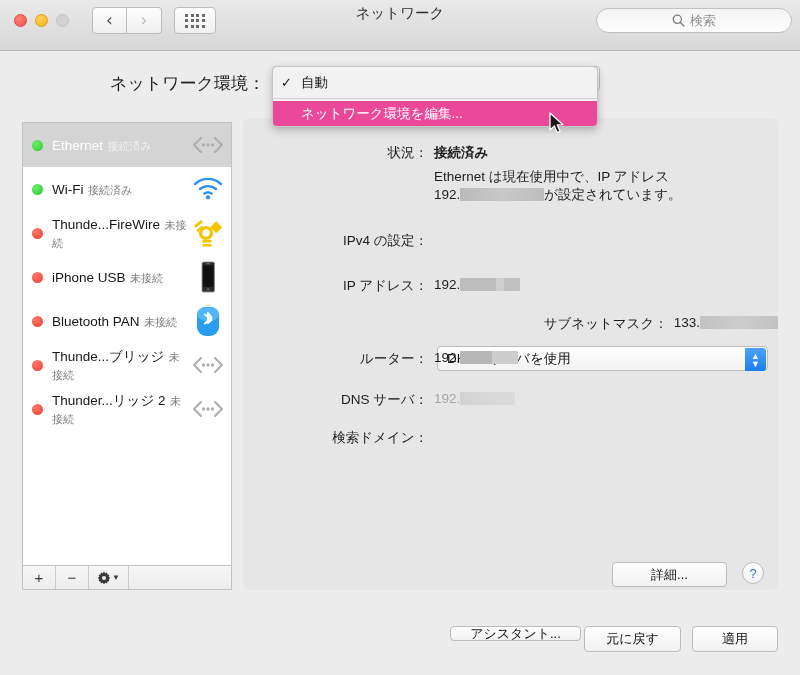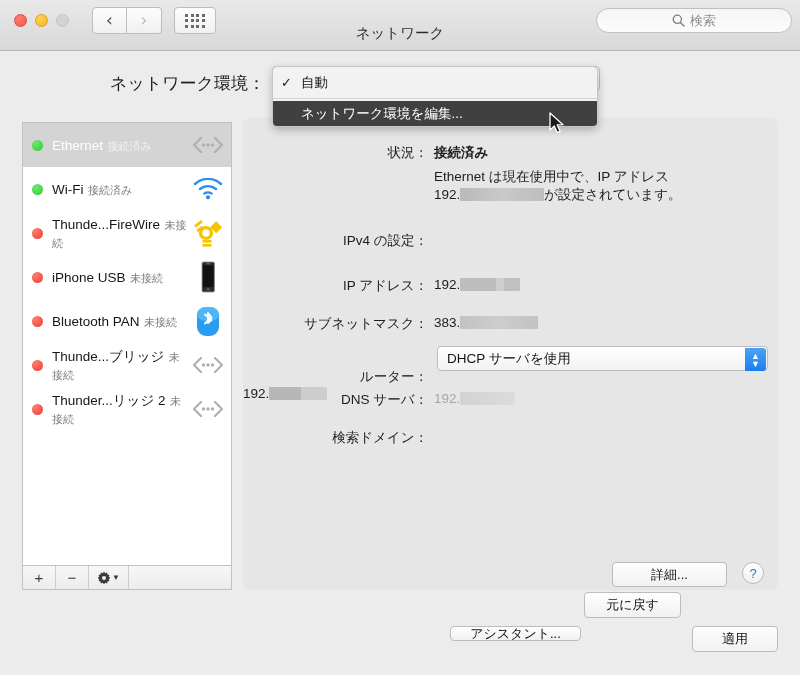--- a/index.html
+++ b/index.html
@@ -43,21 +43,21 @@
     position: absolute; left: 174px; top: 7px;
     width: 42px; height: 27px; border-radius: 4px;
     background: linear-gradient(to bottom, #fdfdfd, #f0f0f0);
     border: 1px solid #bdbdbd;
     display: flex; align-items: center; justify-content: center;
   }
   .dotgrid { display: grid; grid-template-columns: repeat(4, 3px); grid-template-rows: repeat(3, 3px); gap: 2.5px; }
   .dotgrid i { background: #6a6a6a; display: block; width: 3px; height: 3px; }
 
   #wintitle {
-    position: absolute; left: 0; top: 24px; width: 800px;
+    position: absolute; left: 0; top: 4px; width: 800px;
     text-align: center; font-size: 14.5px; color: #2c2c2c;
   }
 
   #searchfield {
     position: absolute; right: 8px; top: 8px;
     width: 196px; height: 25px; border-radius: 13px;
     background: linear-gradient(to bottom, #f5f5f5, #fcfcfc);
     border: 1px solid #c0c0c0;
     display: flex; align-items: center; justify-content: center; gap: 5px;
   }
@@ -94,21 +94,21 @@
     overflow: hidden;
     padding: 3px 0 0 0;
   }
   .menu-item {
     height: 25px; display: flex; align-items: center;
     font-size: 13.5px; color: #141414; padding-left: 8px;
     background: #f2f2f2;
   }
   .menu-check { width: 20px; font-size: 13px; color: #141414; }
   .menu-sep { height: 1px; background: #d4d4d4; margin: 3px 0 2px 0; }
-  .menu-item.sel { background: #404040; color: #ffffff; }
+  .menu-item.sel { background: #ec4899; color: #ffffff; }
   .menu-item.sel .menu-check { color: #ffffff; }
 
   #cursor { position: absolute; left: 549px; top: 112px; z-index: 60; }
 
   
   #sidebar {
     position: absolute; left: 22px; top: 122px;
     width: 210px; height: 444px;
     background: #ffffff;
     border: 1px solid #c2c2c2;
@@ -185,21 +185,21 @@
   #btn-advanced { position: absolute; left: 612px; top: 562px; width: 115px; height: 25px; }
   #btn-help {
     position: absolute; left: 742px; top: 562px; width: 22px; height: 22px;
     border-radius: 50%;
     background: linear-gradient(to bottom,#fefefe,#f1f1f1);
     border: 1px solid #bcbcbc;
     display: flex; align-items: center; justify-content: center;
     font-size: 13px; color: #2f6fd0;
   }
   #btn-assistant { position: absolute; left: 450px; top: 626px; width: 131px; height: 15px; }
-  #btn-revert { position: absolute; left: 584px; top: 592px; width: 97px; height: 26px; }
+  #btn-revert { position: absolute; left: 584px; top: 626px; width: 97px; height: 26px; }
   #btn-apply { position: absolute; left: 692px; top: 626px; width: 86px; height: 26px; }
 </style>
 </head>
 <body>
 
 <div id="window">
 
   <div id="titlebar">
     <div id="traffic">
       <span class="tl tl-red"></span>
@@ -429,28 +429,28 @@
       <span id="ipv4arrow">▲<br>▼</span>
     </div>
 
     <div class="drow" style="top:159px;">
       <span class="dlabel">IP アドレス：</span>
       <span class="dvalue">
         <span>192.</span><span class="redact" style="width:60px;background:linear-gradient(90deg,#bdbdbd 0 60%,#cfcfcf 60% 74%,#c0c0c0 74% 100%);"></span>
       </span>
     </div>
 
-    <div class="drow" style="top:197px;">
+    <div class="drow" style="top:197px;justify-content:flex-end;">
       <span class="dlabel">サブネットマスク：</span>
       <span class="dvalue">
-        <span>383.</span><span class="redact" style="width:78px;background:linear-gradient(90deg,#c2c2c2,#cdcdcd,#c2c2c2);"></span>
-      </span>
-    </div>
-
-    <div class="drow" style="top:250px;flex-direction:column;">
+        <span>133.</span><span class="redact" style="width:78px;background:linear-gradient(90deg,#c2c2c2,#cdcdcd,#c2c2c2);"></span>
+      </span>
+    </div>
+
+    <div class="drow" style="top:232px;">
       <span class="dlabel">ルーター：</span>
       <span class="dvalue">
         <span>192.</span><span class="redact" style="width:58px;background:linear-gradient(90deg,#b7b7b7 0 55%,#cdcdcd 55% 100%);"></span>
       </span>
     </div>
 
     <div class="drow" style="top:273px;">
       <span class="dlabel">DNS サーバ：</span>
       <span class="dvalue dim">
         <span>192.</span><span class="redact" style="width:55px;background:linear-gradient(90deg,#d2d2d2,#dcdcdc);"></span>

